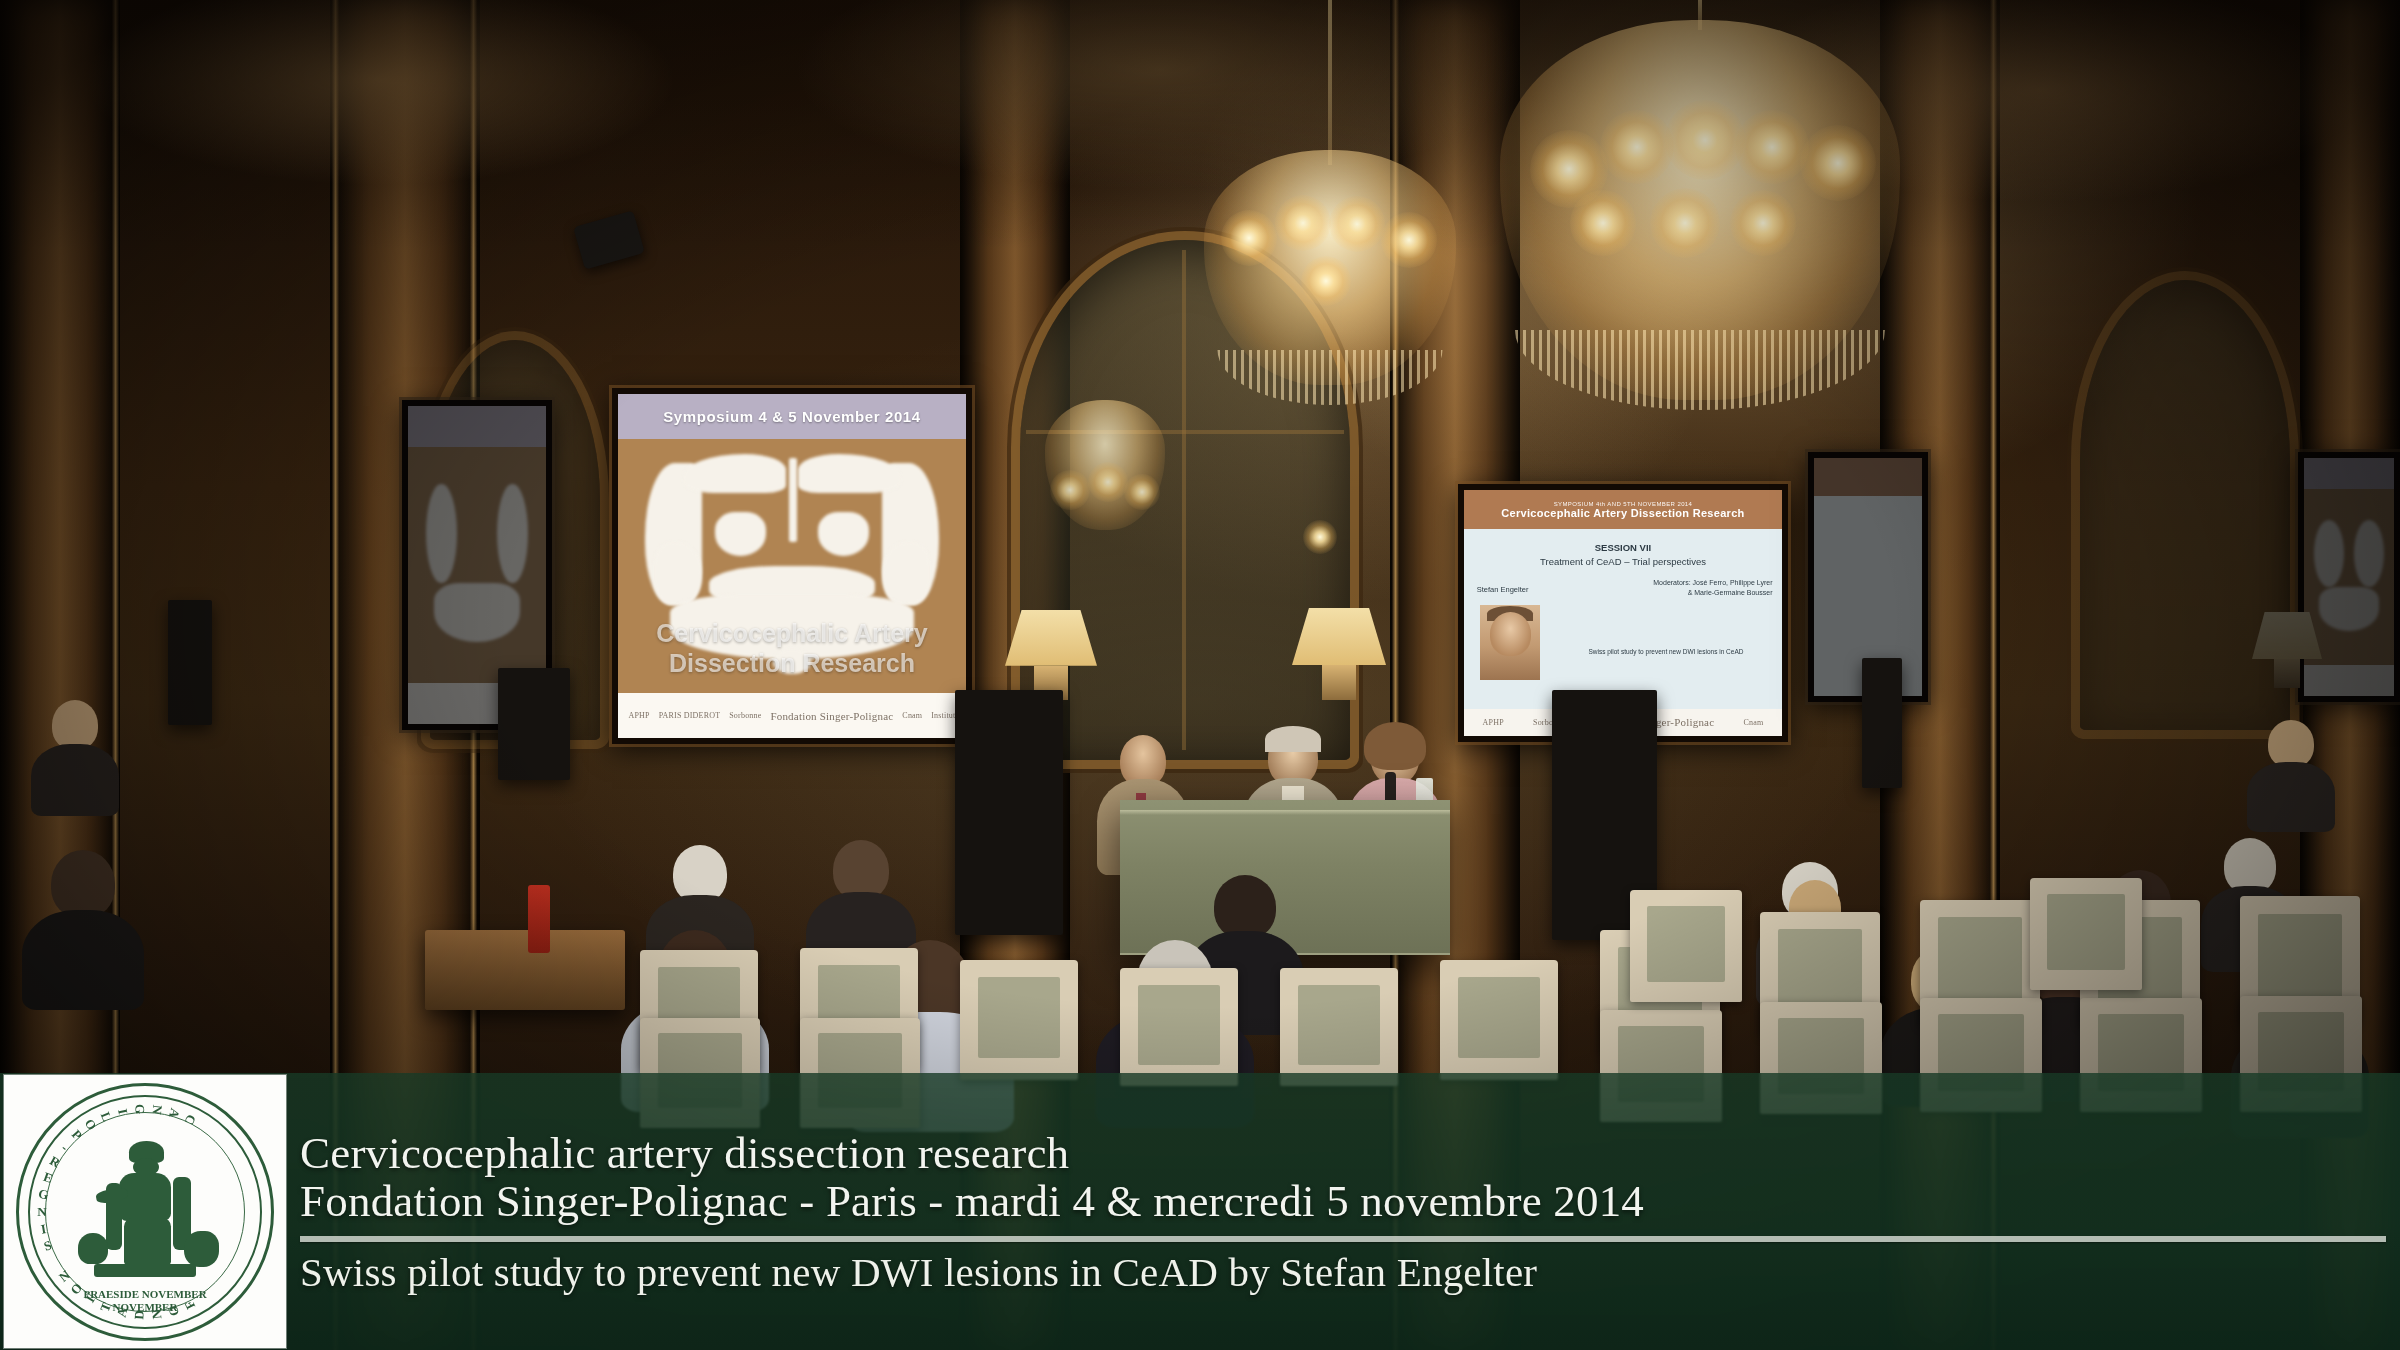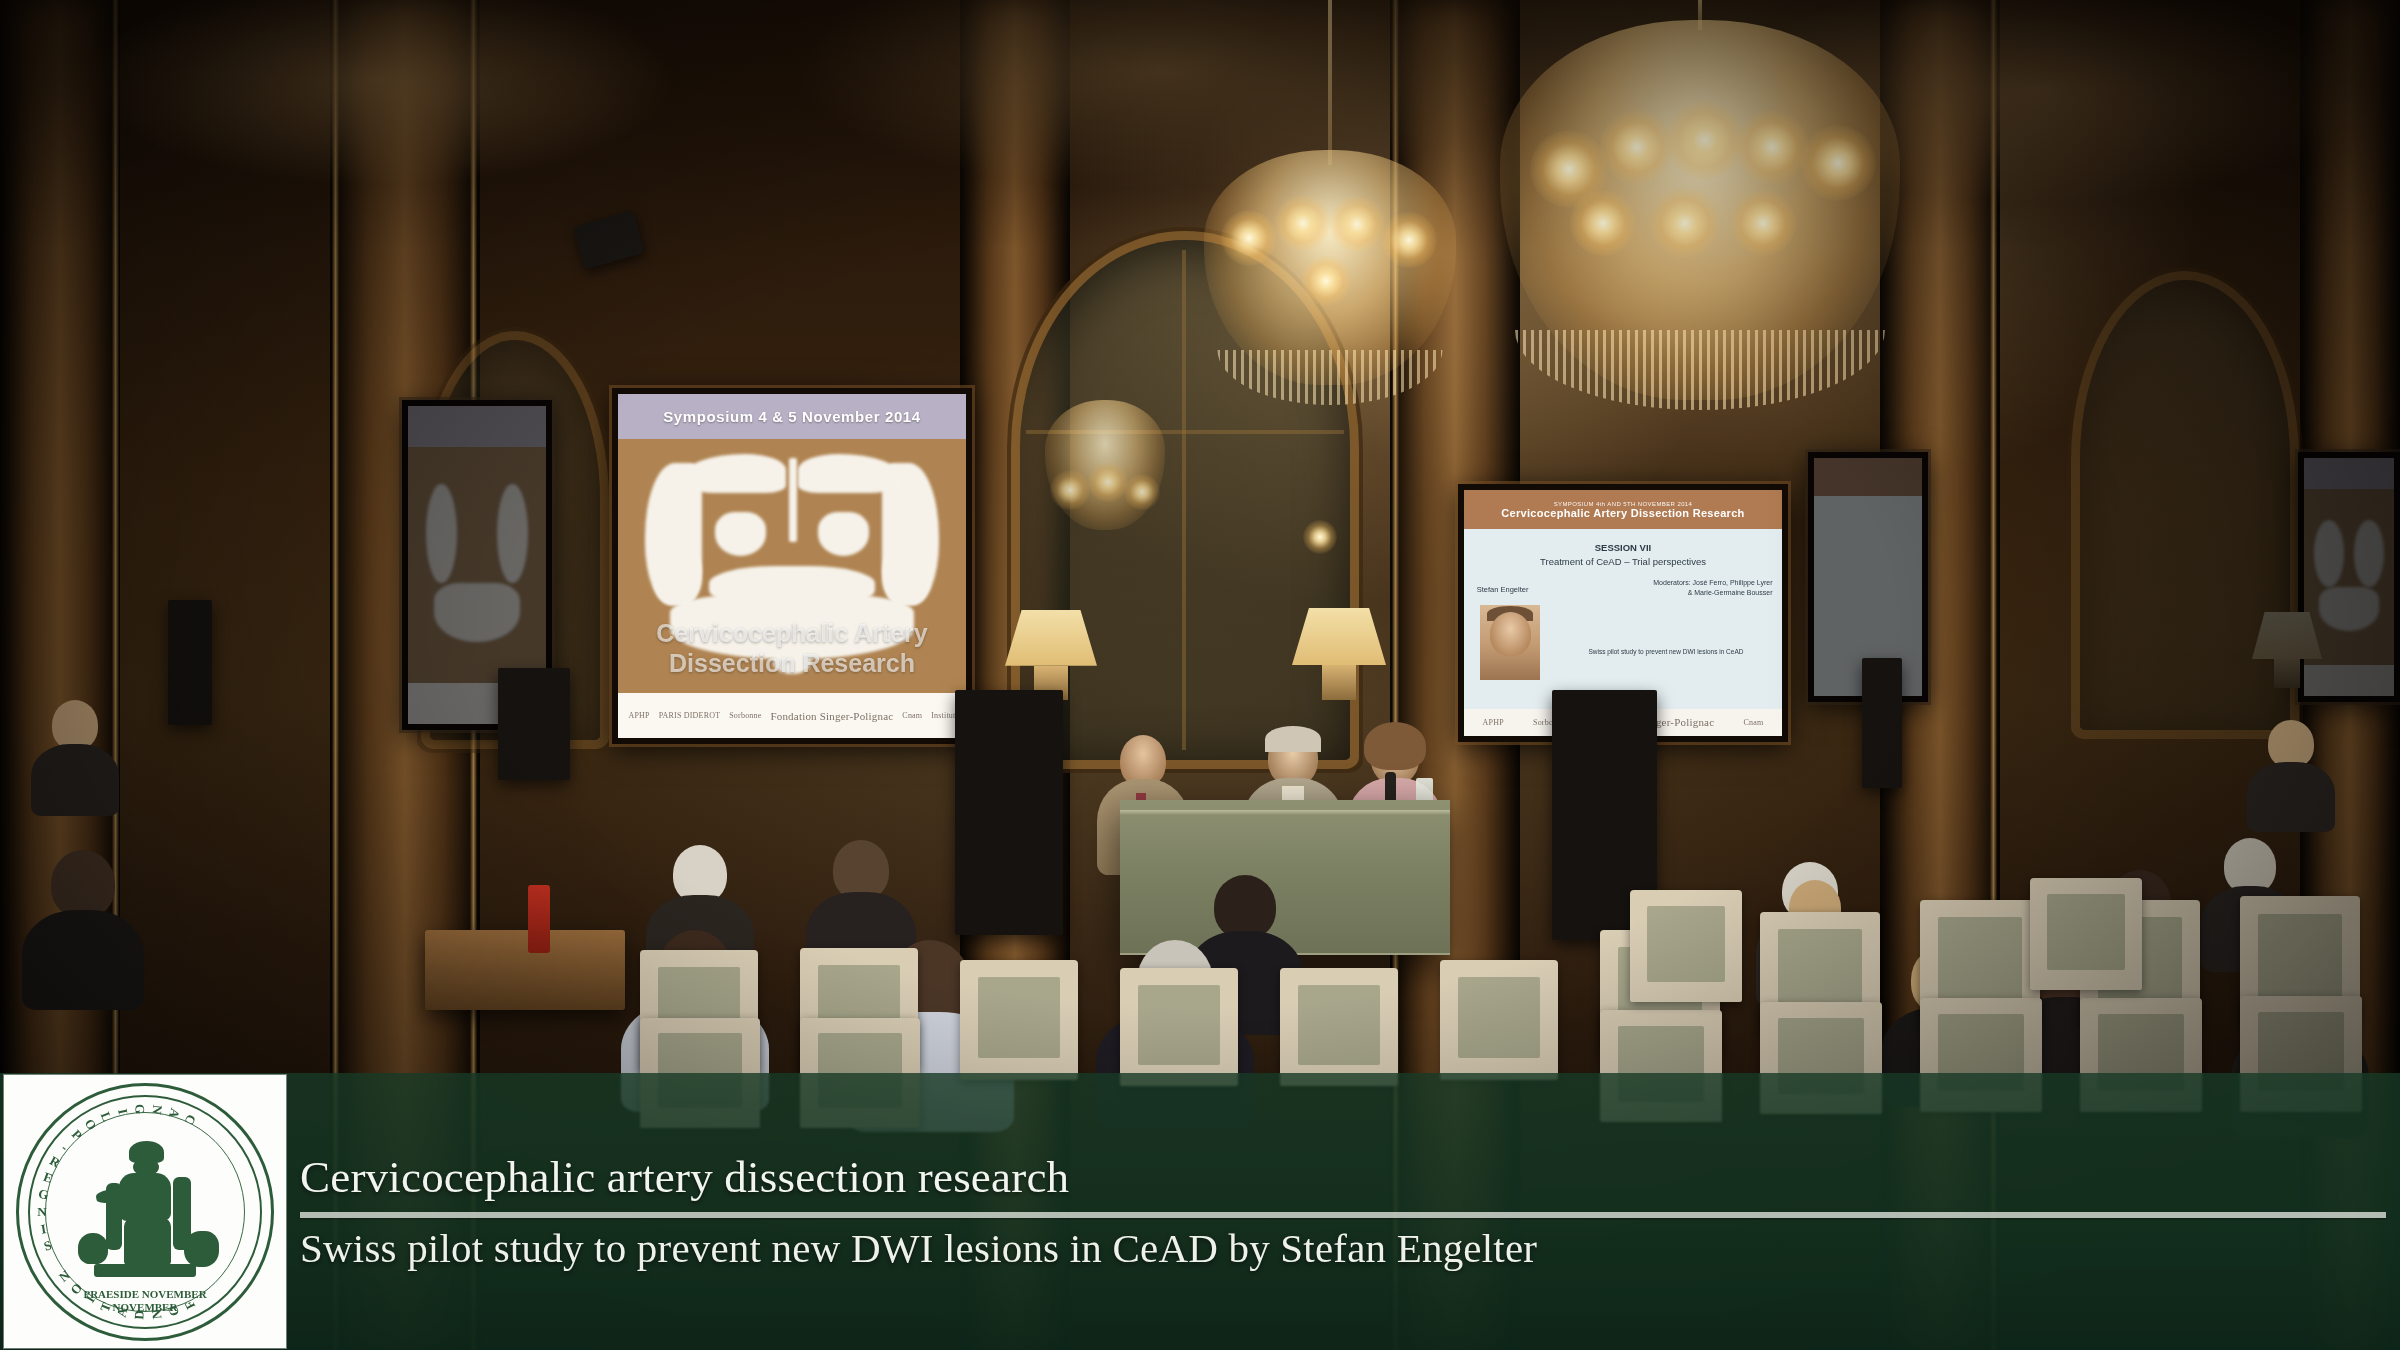--- a/index.html
+++ b/index.html
@@ -529,18 +529,19 @@
 
         <div class="motto">
           <div>PRAESIDE NOVEMBER</div>
           <div>NOVEMBER</div>
         </div>
       </div>
     </div>
 
     <div class="banner-text">
       <div class="bt-l1">Cervicocephalic artery dissection research</div>
+      <div class="bt-l2">Fondation Singer-Polignac - Paris - mardi 4 &amp; mercredi 5 novembre 2014</div>
       <div class="bt-rule"></div>
       <div class="bt-l3">Swiss pilot study to prevent new DWI lesions in CeAD by Stefan Engelter</div>
     </div>
   </div>
 
 </div>
 
 </body></html>

